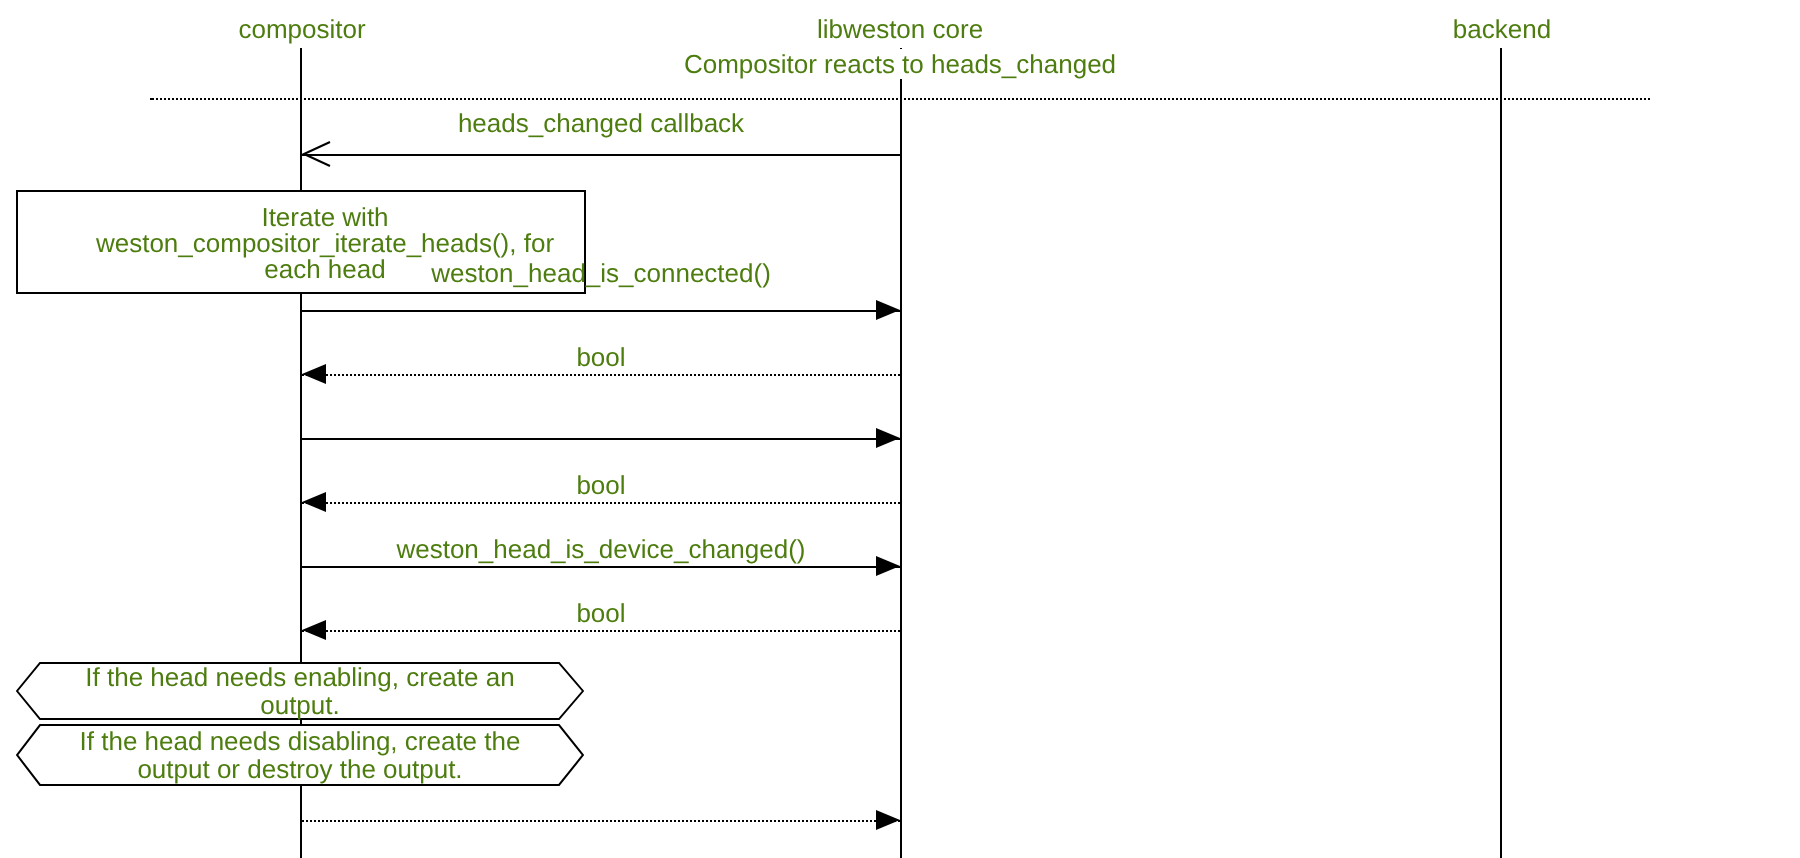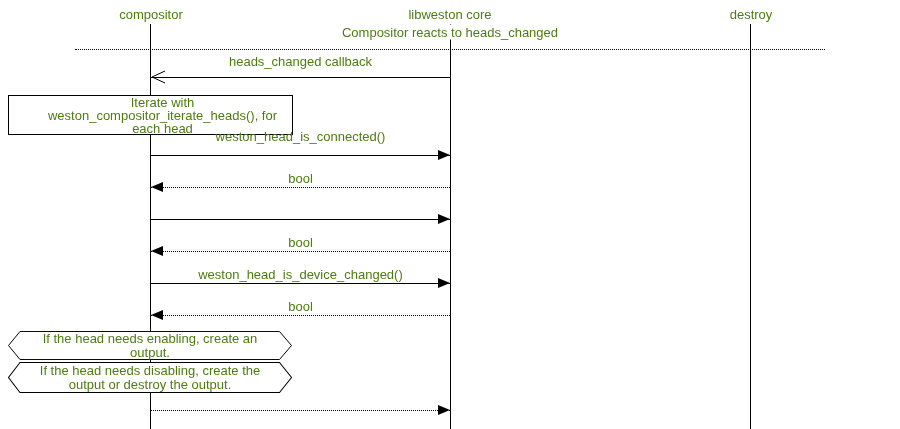--- a/index.html
+++ b/index.html
@@ -45,21 +45,21 @@
     border-left:12px solid #000;
   }
   .arr-l{
     position:absolute;width:0;height:0;left:151px;
     border-top:5px solid transparent;
     border-bottom:5px solid transparent;
     border-right:12px solid #000;
   }
   .arr-open{position:absolute;left:151px;}
   .note-rect{
-    position:absolute;left:8px;top:95px;width:285px;height:40px;
+    position:absolute;left:8px;top:95px;width:285px;height:52px;
     box-sizing:border-box;border:1px solid #000;background:#fff;
     display:flex;align-items:center;justify-content:center;
     text-align:center;line-height:13px;padding-left:24px;
   }
   .hexnote{
     position:absolute;left:8px;width:284px;
   }
   .hexnote svg{position:absolute;left:0;top:0;width:100%;height:100%;}
   .hexnote .hex-text{
     position:absolute;left:0;top:0;right:0;bottom:0;
@@ -68,21 +68,21 @@
   }
   .hex-poly{fill:#ffffff;stroke:#000000;stroke-width:1;}
 </style>
 </head>
 <body>
 
 <div class="diagram">
 
   <div class="participant" style="left:151px">compositor</div>
   <div class="participant" style="left:450px">libweston core</div>
-  <div class="participant" style="left:751px">destroy</div>
+  <div class="participant" style="left:751px">backend</div>
 
   <div class="lifeline" style="left:150px"></div>
   <div class="lifeline" style="left:450px"></div>
   <div class="lifeline" style="left:750px"></div>
 
   <div class="divider-line"></div>
   <div class="divider-label">Compositor reacts to heads_changed</div>
 
   <div class="msg-label" style="top:54px">heads_changed callback</div>
   <div class="msg-line solid" style="top:77px"></div>

